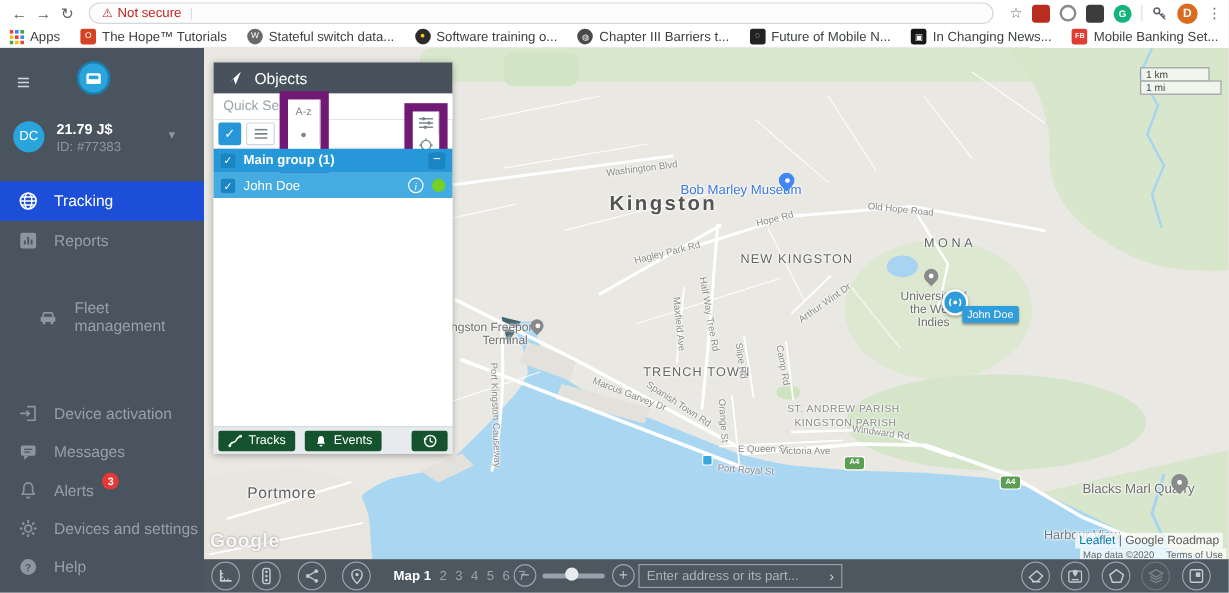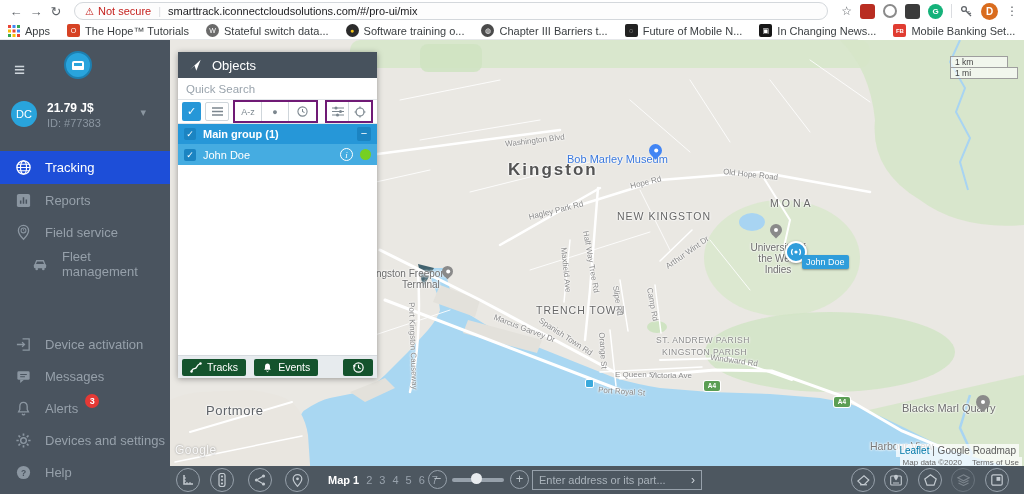--- a/index.html
+++ b/index.html
@@ -64,36 +64,36 @@
   .city { font-size:17px; font-weight:bold; letter-spacing:2px; color:#545454; }
   .poi-blue { font-size:11px; color:#3a78dd; }
   .poi-gray { font-size:10px; color:#6d6d6d; }
   .pin { position:absolute; border-radius:50% 50% 50% 0; transform:rotate(-45deg); display:flex; align-items:center; justify-content:center; }
   .pin .pindot { width:4px; height:4px; background:#fff; border-radius:50%; transform:rotate(45deg); }
   .scalebox { position:absolute; background:rgba(255,255,255,.65); border:1px solid #9e9e9e; font-size:8.5px; color:#444; padding:0 0 0 4px; line-height:10px; }
   .a4badge { position:absolute; width:16px; height:10px; background:#5b9e54; border-radius:2px; color:#fff; font-size:6.5px; font-weight:bold; text-align:center; line-height:10px; box-shadow:0 0 0 1px #fff; }
   .marker { position:absolute; left:615px; top:201px; width:22px; height:22px; border-radius:50%; background:#2f9ddb; border:2px solid #fff; box-shadow:0 1px 3px rgba(0,0,0,.4); display:flex; align-items:center; justify-content:center; color:#fff; font-size:7px; cursor:pointer; }
   .markerlabel { position:absolute; left:632px; top:215px; background:#2f9ddb; color:#fff; font-size:9px; padding:2px 4px; border-radius:2px; box-shadow:0 1px 2px rgba(0,0,0,.35); cursor:pointer; }
   .ferry { position:absolute; left:415px; top:339px; width:9px; height:9px; background:#39a9dc; border-radius:2px; border:1px solid #fff; }
-  .gwm { position:absolute; left:5px; top:403px; font-size:12px; font-weight:normal; color:rgba(255,255,255,.9); text-shadow:0 0 2px #8a8a8a; letter-spacing:.5px; }
+  .gwm { position:absolute; left:5px; top:403px; font-size:16px; font-weight:bold; color:rgba(255,255,255,.9); text-shadow:0 0 2px #8a8a8a; letter-spacing:.5px; }
   .attr1 { position:absolute; right:5px; top:404px; font-size:10px; background:rgba(255,255,255,.75); padding:1px 3px; color:#5b5b5b; }
   .attr1 .lf { color:#0078a8; }
   .attr2 { position:absolute; right:2px; top:417px; font-size:8px; background:rgba(255,255,255,.75); padding:1px 3px; color:#666; display:flex; gap:10px; }
 
   
   .panel { position:absolute; left:178px; top:52px; width:199px; height:326px; background:#fff; z-index:40; box-shadow:0 1px 6px rgba(0,0,0,.35); display:flex; flex-direction:column; }
   .panel-header { height:26px; background:#47525d; display:flex; align-items:center; gap:10px; padding:0 10px; color:#fff; font-size:13px; flex:none; }
   .panel-search { height:22px; border-bottom:1px solid #e2e6e9; flex:none; }
   .panel-search input { width:100%; height:100%; border:0; outline:none; padding:0 8px; font-size:11.5px; color:#333; font-family:"Liberation Sans",sans-serif; }
   .panel-search input::placeholder { color:#9aa4ad; }
   .panel-toolbar { height:24px; display:flex; align-items:center; padding:2px 4px; gap:4px; border-bottom:1px solid #e2e6e9; flex:none; }
   .tbtn { height:19px; display:flex; align-items:center; justify-content:center; font-size:9px; color:#7c878f; cursor:pointer; }
   .tbtn-check { width:19px; background:#2697d8; border-radius:2px; color:#fff; font-size:11px; }
   .tbtn-list { width:24px; border:1px solid #cfd6db; border-radius:2px; background:#fff; }
-  .tgroup { display:flex; border:2px solid #701a75; border-radius:0; overflow:hidden; }
+  .tgroup { display:flex; border:7px solid #701a75; border-radius:0; overflow:hidden;flex-direction:column; }
   .tgroup .tbtn { width:27px; border-right:1px solid #cfd6db; background:#fff; }
   .tgroup .tbtn:last-child { border-right:0; }
   .tgroup2 { margin-left:auto; }
   .tgroup2 .tbtn { width:22px; }
   .grouprow { height:20px; background:#2697d8; display:flex; align-items:center; gap:7px; padding:0 6px; flex:none; cursor:pointer; }
   .grouprow .glabel { color:#fff; font-size:11px; font-weight:bold; }
   .itemrow { height:21px; background:#45ace1; display:flex; align-items:center; gap:7px; padding:0 6px; flex:none; cursor:pointer; }
   .itemrow .ilabel { color:#fff; font-size:11px; }
   .cbx { width:12px; height:12px; background:#1b84c2; border-radius:2px; color:#fff; font-size:9px; display:flex; align-items:center; justify-content:center; flex:none; }
   .minusbox { margin-left:auto; width:14px; height:14px; background:#1b84c2; border-radius:2px; color:#fff; font-size:11px; line-height:12px; text-align:center; cursor:pointer; }
@@ -129,21 +129,20 @@
     <div class="chrome-row1">
       <span class="navbtn" style="margin-left:6px">←</span>
       <span class="navbtn">→</span>
       <span class="navbtn">↻</span>
       <div class="urlpill">
         <span class="notsecure">
           <span class="warn">⚠</span>
           <span>Not secure</span>
         </span>
         <span class="urlsep">|</span>
-        <span class="urltext">smarttrack.iconnectcloudsolutions.com/#/pro-ui/mix</span>
       </div>
       <div class="chrome-right">
         <span class="star">☆</span>
         <span class="ext ext1"></span>
         <span class="ext ext2"></span>
         <span class="ext ext3"></span>
         <span class="ext ext4">G</span>
         <span class="vdiv"></span>
         <span class="keyicon">
           <svg width="13" height="13" viewBox="0 0 13 13">
@@ -360,28 +359,20 @@
         </svg>
       <span>Tracking</span>
     </div>
     <div class="navitem" style="top:144px;">
       <svg width="17" height="17" viewBox="0 0 18 18">
           <rect x="2" y="2" width="14" height="14" rx="2" fill="#8b96a1"></rect>
           <path d="M6 12.5 V9 M9 12.5 V5.5 M12 12.5 V8" stroke="#4a545f" stroke-width="1.6"></path>
         </svg>
       <span>Reports</span>
     </div>
-    <div class="navitem" style="top:176px;">
-      <svg width="17" height="17" viewBox="0 0 18 18">
-          <path d="M9 1.5 C5.9 1.5 3.6 3.9 3.6 6.8 C3.6 10.5 9 16.2 9 16.2 C9 16.2 14.4 10.5 14.4 6.8 C14.4 3.9 12.1 1.5 9 1.5 Z" fill="none" stroke="#8b96a1" stroke-width="1.4"></path>
-          <circle cx="9" cy="6.8" r="2.6" fill="none" stroke="#8b96a1" stroke-width="1.1"></circle>
-          <path d="M9 5.4 V6.8 L10.2 7.6" stroke="#8b96a1" stroke-width="1"></path>
-        </svg>
-      <span>Field service</span>
-    </div>
     <div class="navitem" style="top:208px;padding-left:31px;">
       <svg width="18" height="17" viewBox="0 0 19 18">
           <path d="M4.5 8.5 L6 5 H13 L14.5 8.5" fill="none" stroke="#8b96a1" stroke-width="1.4"></path>
           <rect x="3" y="8.5" width="13" height="4.5" rx="1.3" fill="#8b96a1"></rect>
           <circle cx="6" cy="13.8" r="1.4" fill="#8b96a1"></circle>
           <circle cx="13" cy="13.8" r="1.4" fill="#8b96a1"></circle>
         </svg>
       <span>Fleet management</span>
     </div>
     <div class="navitem" style="top:288px;">

